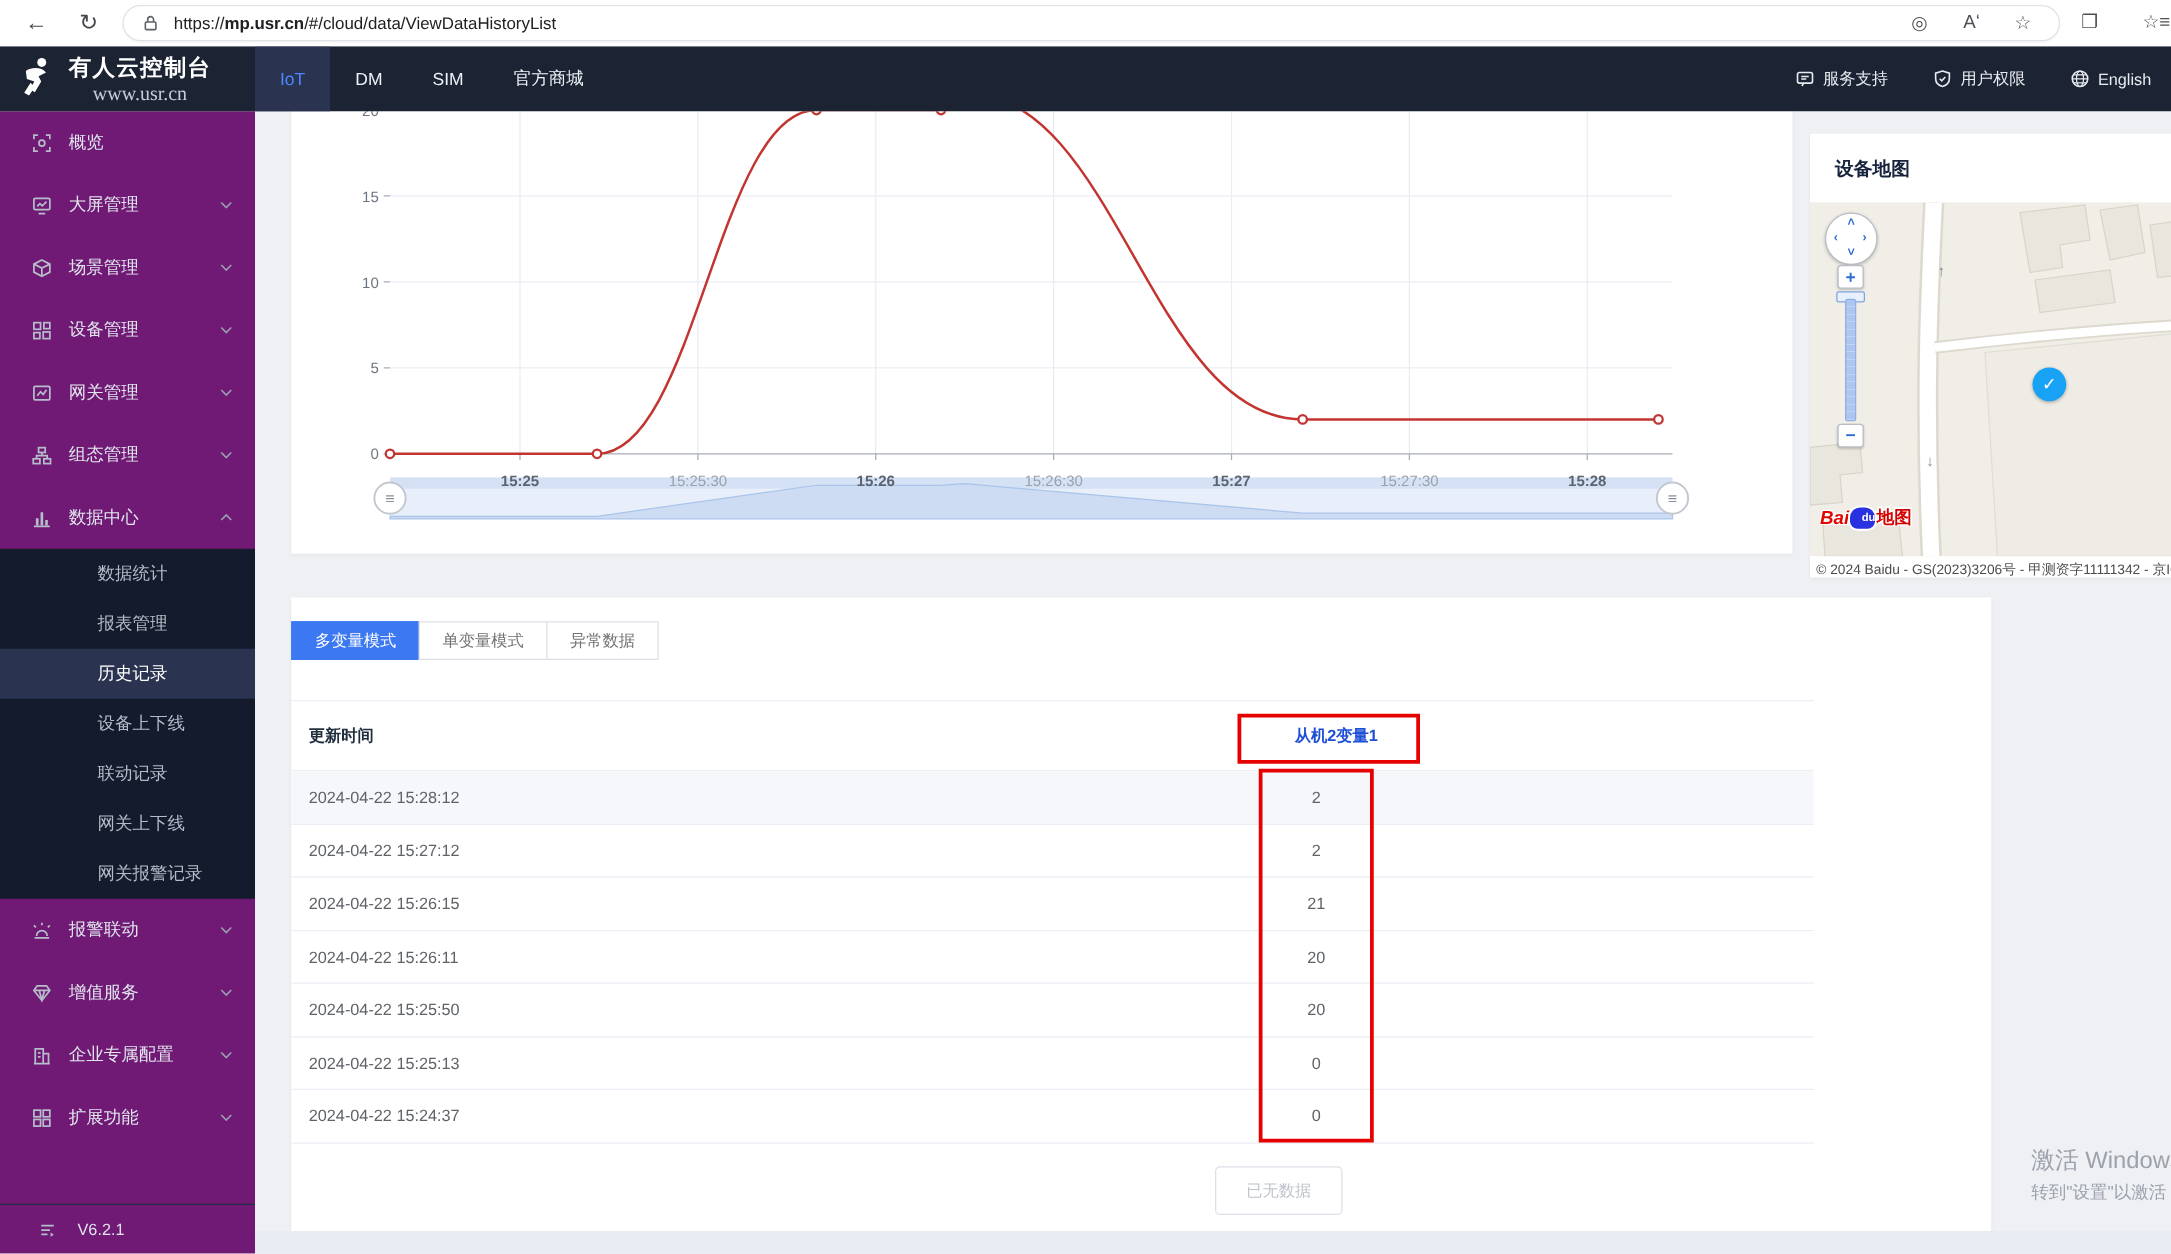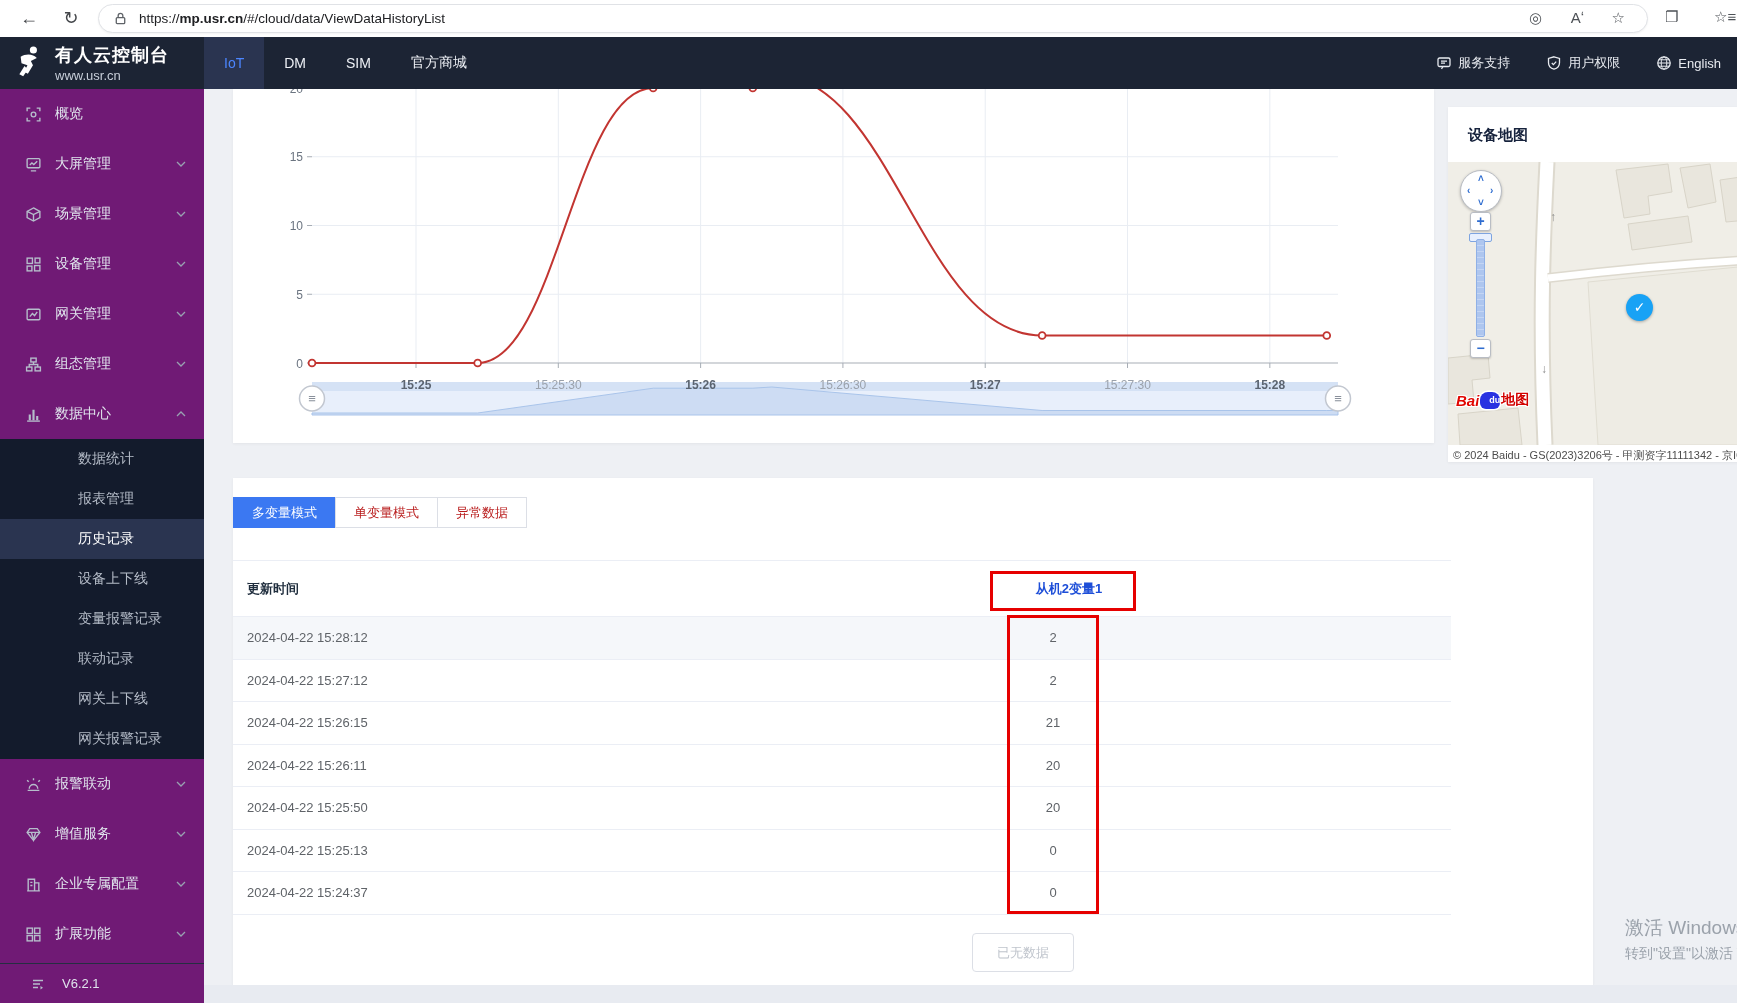--- a/index.html
+++ b/index.html
@@ -15,21 +15,21 @@
   .addr .url { position:absolute; left:40px; top:6px; font-size:13.5px; color:#202124; white-space:nowrap; }
   .addr .url b { font-weight:700; }
   .addr-ic { position:absolute; top:4px; font-size:15px; color:#4d5156; }
   .bar-ic { position:absolute; top:8px; font-size:15px; color:#4d5156; }
 
   
   .topnav { position:absolute; left:0; top:37px; width:1737px; height:52px; background:#1c2434; display:flex; align-items:stretch; z-index:30; }
   .brand { width:204px; display:flex; align-items:center; padding-left:13px; flex:0 0 auto; }
   .brand-txt { margin-left:8px; color:#fff; }
   .brand-title { font-size:18px; font-weight:700; letter-spacing:1px; }
-  .brand-sub { font-size:13px; color:#c7ced9; text-align:left; margin-top:1px; }
+  .brand-sub { font-size:16px; color:#c7ced9; text-align:center; margin-top:1px;font-family:Liberation Serif, serif; }
   .nav-tabs { display:flex; align-items:stretch; }
   .nav-tab { padding:0 20px; display:flex; align-items:center; font-size:14px; color:#eef1f6; cursor:pointer; }
   .nav-tab.active { background:#2a3450; color:#4c86ff; }
   .nav-right { margin-left:auto; display:flex; align-items:center; gap:36px; padding-right:16px; }
   .nav-right .nr-item { display:flex; align-items:center; gap:6px; font-size:13px; color:#e8ebf0; cursor:pointer; }
   .nav-right .ic { display:inline-flex; color:#e8ebf0; }
 
   
   .sidebar { position:absolute; left:0; top:89px; width:204px; height:914px; background:#701a75; z-index:20; }
   .side-item { position:relative; height:50px; display:flex; align-items:center; padding-left:25px; cursor:pointer; }
@@ -51,30 +51,30 @@
   .map-box { position:absolute; left:0; top:55px; width:300px; height:283px; background:#f0eee7; overflow:hidden; }
   .map-copy { position:absolute; left:5px; top:341px; font-size:11px; color:#4c4c4c; white-space:nowrap; }
   .pan-ctl { position:absolute; left:12px; top:8px; width:42px; height:42px; border-radius:50%; background:#fff; border:1px solid #b9bdc4; box-shadow:0 1px 3px rgba(0,0,0,.25); color:#2f6dd0; }
   .pan-ctl span { position:absolute; font-size:10px; font-weight:700; }
   .zoom-btn { position:absolute; left:22px; width:21px; height:19px; background:#fff; border:1px solid #b9bdc4; border-radius:3px; color:#2f6dd0; font-size:14px; font-weight:700; text-align:center; line-height:17px; box-shadow:0 1px 2px rgba(0,0,0,.2); }
   .zoom-track { position:absolute; left:28px; top:77px; width:9px; height:98px; background:#aec6ef; border:1px solid #8fb0e6; border-radius:2px;
       background-image:repeating-linear-gradient(to bottom,#aec6ef 0 5px,#c3d5f4 5px 6px); }
   .zoom-handle { position:absolute; left:21px; top:71px; width:23px; height:9px; background:#e8f0fe; border:1px solid #7ea4e0; border-radius:2px; }
   .marker { position:absolute; left:178px; top:132px; width:27px; height:27px; border-radius:50%; background:#18a2f5; color:#fff; font-size:14px; font-weight:700; text-align:center; line-height:27px; box-shadow:0 1px 3px rgba(0,0,0,.3); }
   .road-arrow { position:absolute; color:#8d8d8d; font-size:12px; }
-  .baidu-logo { position:absolute; left:8px; top:226px; display:flex; align-items:center; height:24px;
+  .baidu-logo { position:absolute; left:8px; top:240px; display:flex; align-items:center; height:24px;
       text-shadow:-1px -1px 0 #fff,1px -1px 0 #fff,-1px 1px 0 #fff,1px 1px 0 #fff; }
   .baidu-logo .p1 { color:#e10601; font-size:15px; font-weight:800; font-style:italic; }
   .baidu-logo .paw { width:20px; height:17px; background:#2932e1; border-radius:8px 8px 6px 6px; color:#fff; font-size:9px; font-weight:700; text-align:right; line-height:17px; margin:0 1px; text-shadow:none; box-shadow:0 0 0 1.5px #fff; }
   .baidu-logo .p3 { color:#d20200; font-size:14px; font-weight:800; }
 
   
   .bottom-panel { position:absolute; left:233px; top:478px; width:1360px; height:507px; background:#fff; box-shadow:0 1px 3px rgba(0,0,0,.05); }
   .mode-tabs { position:absolute; left:0; top:19px; display:flex; }
-  .mode-tab { height:31px; padding:0 18px; display:flex; align-items:center; font-size:13px; color:#b91c1c; background:#fff; border:1px solid #dcdfe6; margin-left:-1px; cursor:pointer; }
+  .mode-tab { height:31px; padding:0 18px; display:flex; align-items:center; font-size:13px; color:#737373; background:#fff; border:1px solid #dcdfe6; margin-left:-1px; cursor:pointer; }
   .mode-tab:first-child { margin-left:0; }
   .mode-tab.active { background:#3b78f2; border-color:#3b78f2; color:#fff; }
   .table { position:absolute; left:0; top:82px; width:1218px; }
   .t-head { display:grid; grid-template-columns:717px 206px; height:57px; border-top:1px solid #ebeef5; border-bottom:1px solid #ebeef5; align-items:center;gap:16px; }
   .t-head .c1 { padding-left:14px; font-size:13px; font-weight:700; color:#1f2d3d; }
   .t-head .c2 { text-align:center; font-size:13px; font-weight:700; color:#1d4ed8; }
   .t-row { display:grid; grid-template-columns:717px 206px; height:42.5px; border-bottom:1px solid #ebeef5; align-items:center; }
   .t-row.hl { background:#f5f7fa; }
   .t-row .c1 { padding-left:14px; font-size:13px; color:#5f6368; }
   .t-row .c2 { text-align:center; font-size:13px; color:#5f6368; }
@@ -259,21 +259,20 @@
             <svg width="10" height="6" viewBox="0 0 10 6">
               <path d="M1 1l4 4 4-4" stroke="currentColor" fill="none" stroke-width="1.3"></path>
             </svg>
           </span>
         </div>
         <div class="submenu">
           <div class="sub-item">数据统计</div>
           <div class="sub-item">报表管理</div>
           <div class="sub-item active">历史记录</div>
           <div class="sub-item">设备上下线</div>
-          <div class="sub-item">变量报警记录</div>
           <div class="sub-item">联动记录</div>
           <div class="sub-item">网关上下线</div>
           <div class="sub-item">网关报警记录</div>
         </div>
         <div class="side-item">
           <span class="ic">
             <svg width="17" height="17" viewBox="0 0 16 16">
               <path d="M4 12a4 4 0 018 0" stroke="currentColor" fill="none" stroke-width="1.3"></path>
               <path d="M2.5 13.5h11M8 4V2M3.5 5.5L2 4M12.5 5.5L14 4" stroke="currentColor" fill="none" stroke-width="1.3"></path>
             </svg>

